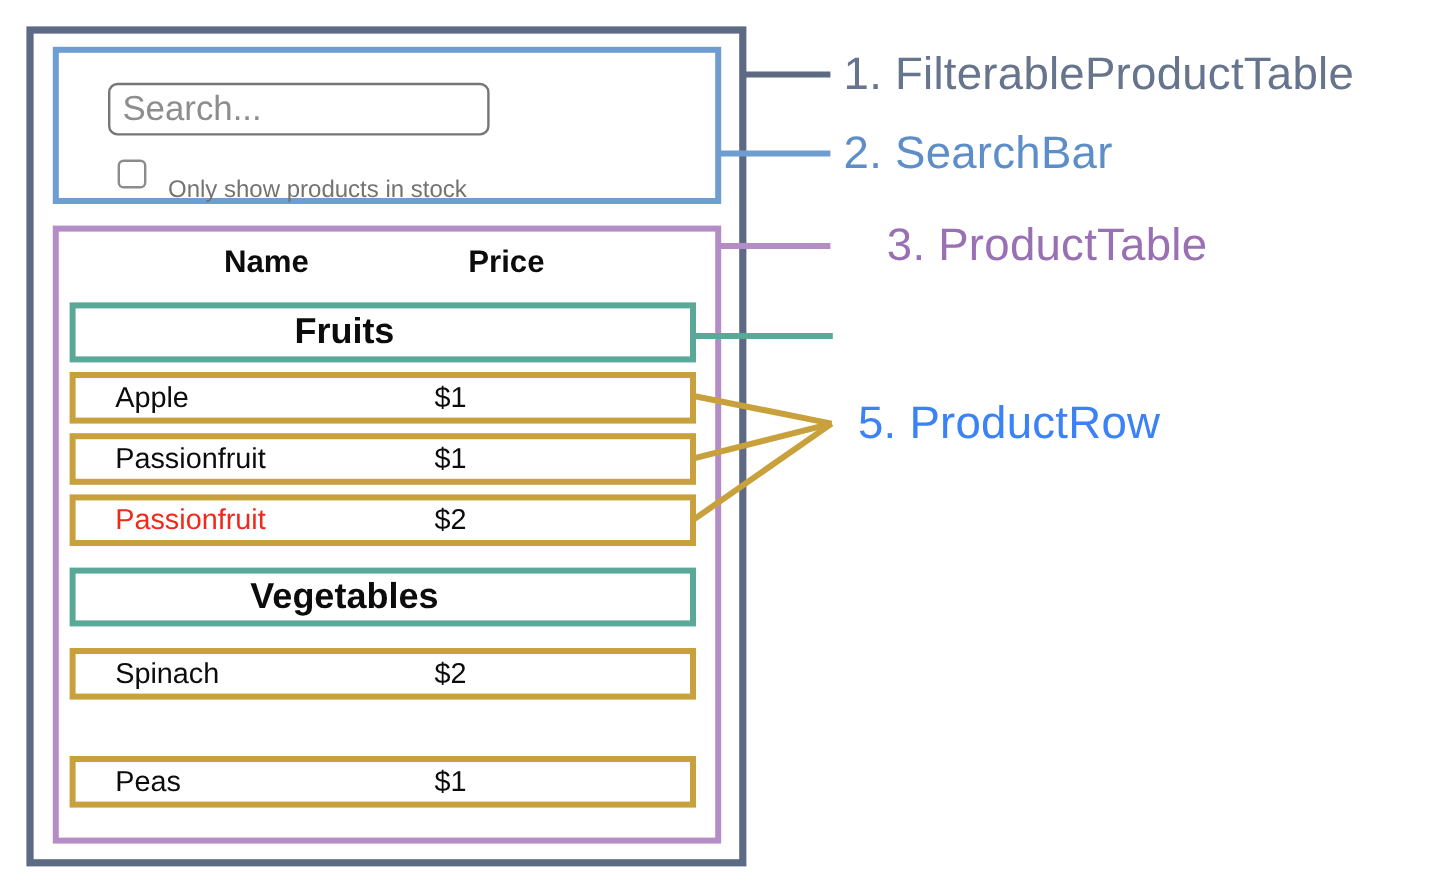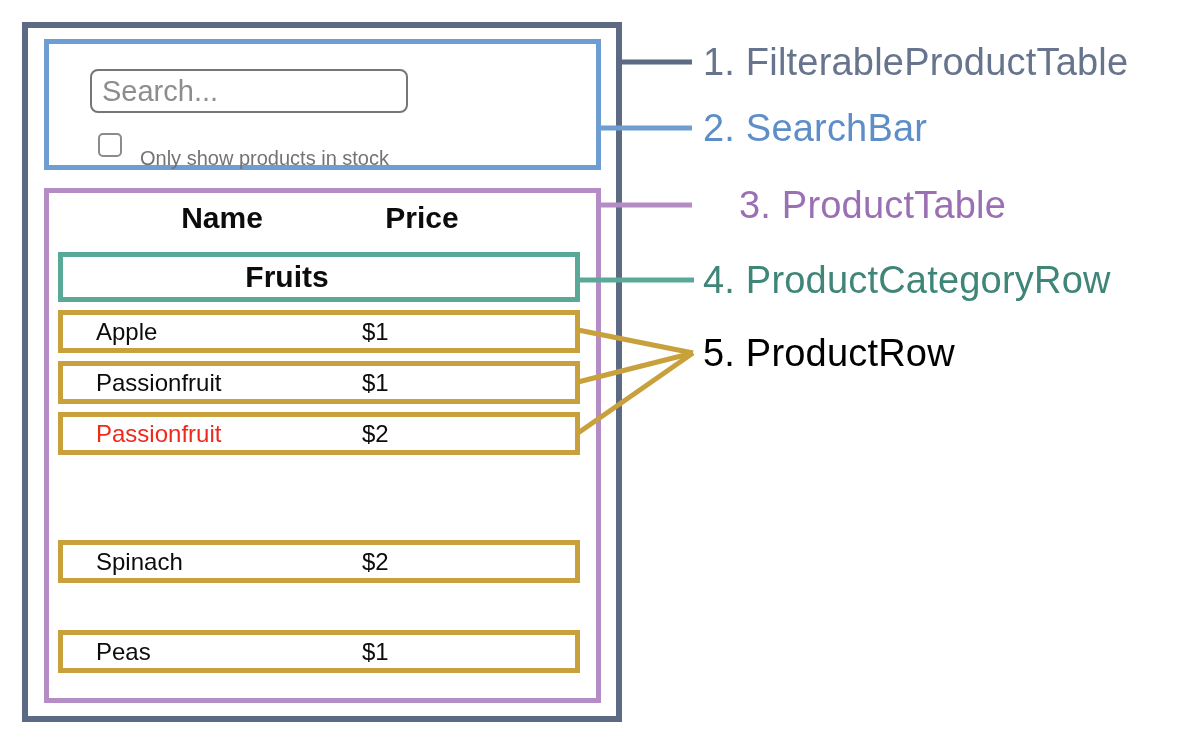--- a/index.html
+++ b/index.html
@@ -27,21 +27,21 @@
   }
   .stock-label{
     position:absolute;left:140px;top:146px;transform:translateY(-50%);
     font-size:20px;color:#737373;white-space:nowrap;line-height:1;margin-top:12px;
   }
 
   
   .product-box{left:44px;top:188px;width:557px;height:515px;border:5px solid #b48cc6;}
   .col-header{
     position:absolute;top:218px;transform:translate(-50%,-50%);
-    font-size:30px;font-weight:bold;line-height:1;color:#0c0c0c;white-space:nowrap;
+    font-size:26px;font-weight:bold;line-height:1;color:#0c0c0c;white-space:nowrap;
   }
   .hdr-name{left:222px;}
   .hdr-price{left:422px;}
 
   
   .cat-box{
     left:58px;width:522px;height:50px;border:5px solid #5aa897;
     display:flex;align-items:center;justify-content:center;padding-right:64px;
   }
   .cat-fruits{top:252px;}
@@ -62,21 +62,21 @@
 
   
   .legend{
     position:absolute;left:703px;transform:translateY(-50%);
     font-size:38px;line-height:1;white-space:nowrap;letter-spacing:0.2px;
   }
   .lg-1{top:62px;color:#67748d;}
   .lg-2{top:128px;color:#5d8ec8;}
   .lg-3{top:205px;color:#9a6fb3;margin-left:36px;}
   .lg-4{top:280px;color:#3f8578;}
-  .lg-5{top:353px;color:#000000;}
+  .lg-5{top:353px;color:#3b82f6;margin-left:12px;}
 
   
   .overlay{position:absolute;left:0;top:0;width:1200px;height:744px;pointer-events:none;}
 </style>
 </head>
 <body>
 
 <div class="stage">
 
   <div class="box outer-box"></div>
@@ -100,20 +100,23 @@
   </div>
   <div class="box product-row row-dragonfruit">
     <span class="p-name">Passionfruit</span>
     <span class="p-price">$1</span>
   </div>
   <div class="box product-row row-passionfruit">
     <span class="p-name out-of-stock">Passionfruit</span>
     <span class="p-price">$2</span>
   </div>
 
+  <div class="box cat-box cat-veg">
+    <span class="cat-label">Vegetables</span>
+  </div>
 
   <div class="box product-row row-spinach">
     <span class="p-name">Spinach</span>
     <span class="p-price">$2</span>
   </div>
   <div class="box product-row row-peas">
     <span class="p-name">Peas</span>
     <span class="p-price">$1</span>
   </div>
 
@@ -123,16 +126,15 @@
     <line x1="599" y1="205" x2="692" y2="205" stroke="#b48cc6" stroke-width="5"></line>
     <line x1="578" y1="280" x2="694" y2="280" stroke="#5aa897" stroke-width="5"></line>
     <line x1="578" y1="330" x2="693" y2="353" stroke="#c8a13c" stroke-width="5"></line>
     <line x1="578" y1="382" x2="693" y2="353" stroke="#c8a13c" stroke-width="5"></line>
     <line x1="578" y1="433" x2="693" y2="353" stroke="#c8a13c" stroke-width="5"></line>
   </svg>
 
   <span class="legend lg-1">1. FilterableProductTable</span>
   <span class="legend lg-2">2. SearchBar</span>
   <span class="legend lg-3">3. ProductTable</span>
-  <span class="legend lg-4">4. ProductCategoryRow</span>
   <span class="legend lg-5">5. ProductRow</span>
 
 </div>
 
 </body></html>

